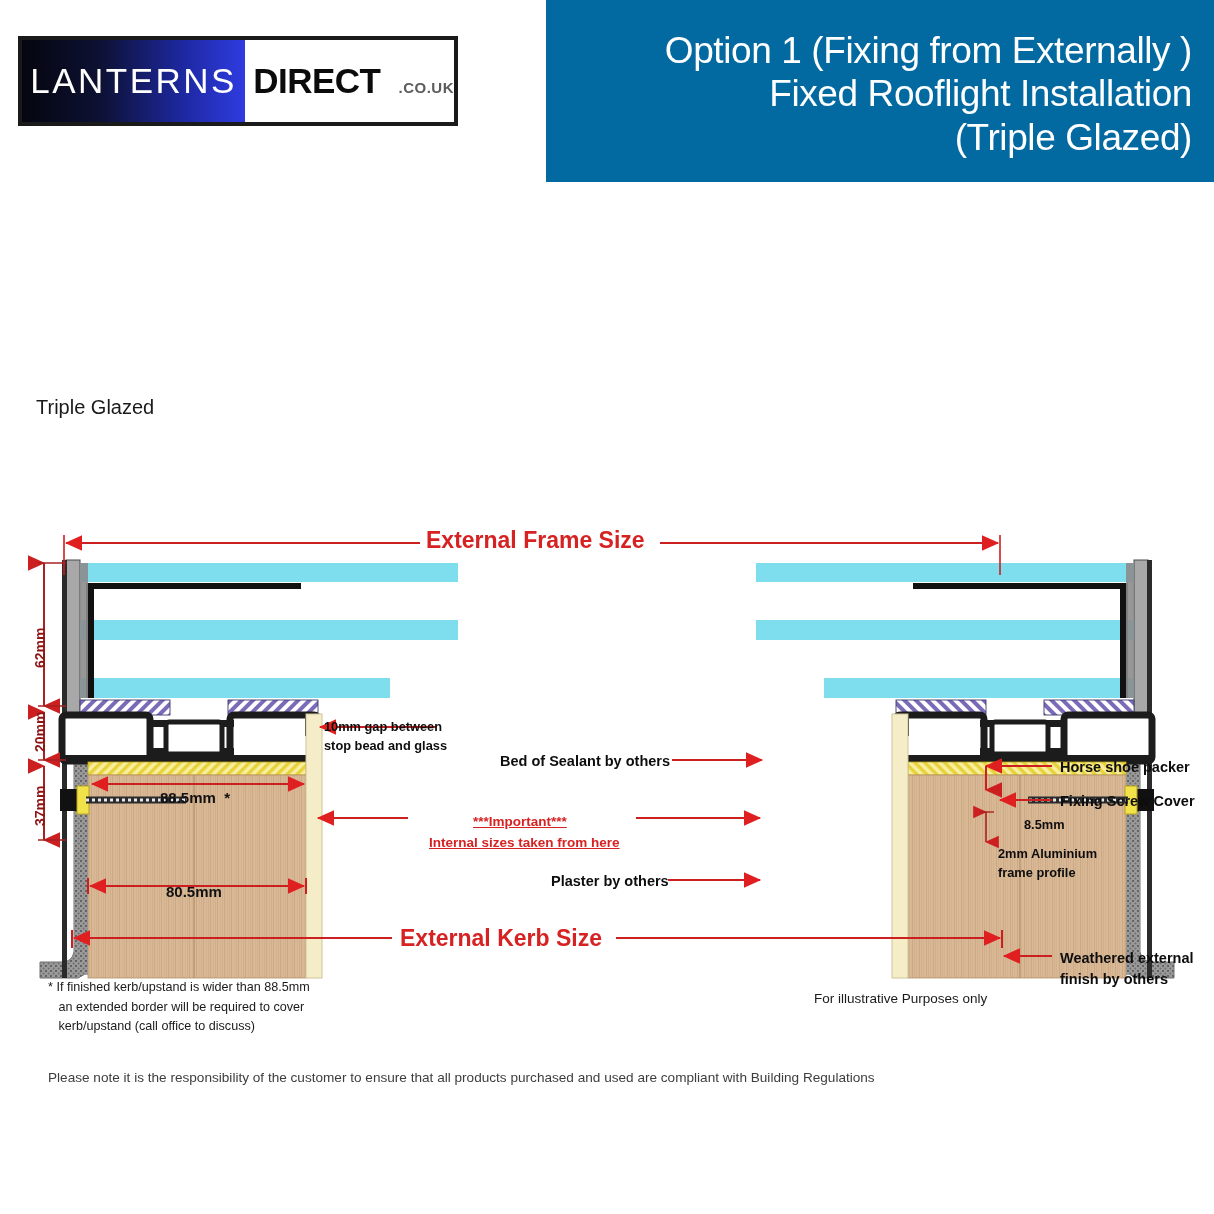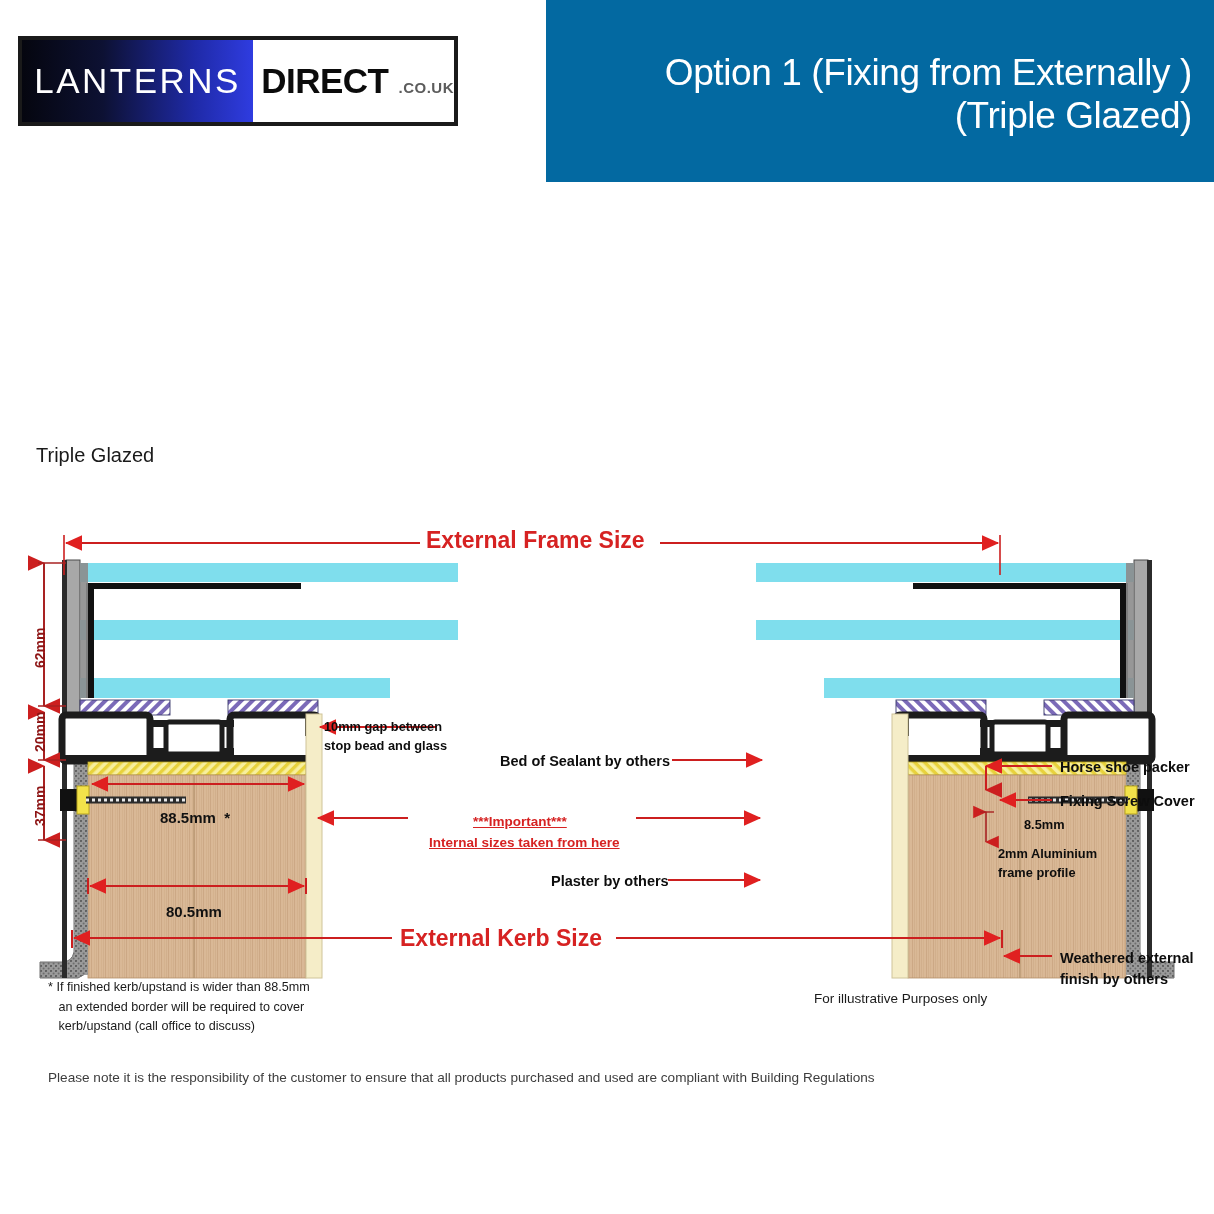--- a/index.html
+++ b/index.html
@@ -22,21 +22,21 @@
     width:247px;
     background:linear-gradient(90deg,#05060f 0%,#0d1133 35%,#1f2aa8 75%,#2f3ce0 100%);
     display:flex;align-items:center;justify-content:center;
   }
   .logo-word-1{
     color:#ffffff;font-size:35px;letter-spacing:2.5px;font-weight:400;
     font-family:"Liberation Sans", sans-serif;
   }
   .logo-right{flex:1;display:flex;align-items:center;padding-left:8px;}
   .logo-word-2{color:#0b0b0b;font-size:35px;font-weight:bold;letter-spacing:-0.5px;}
-  .logo-tld{color:#5c5c5c;font-size:15px;font-weight:bold;margin-left:10px;margin-top:12px;letter-spacing:0.5px;}
+  .logo-tld{color:#5c5c5c;font-size:15px;font-weight:bold;margin-left:18px;margin-top:12px;letter-spacing:0.5px;}
 
   .header-banner{
     position:absolute;left:546px;top:0;width:668px;height:182px;
     background:#0369a1;
     box-sizing:border-box;
     padding:16px 22px 10px 8px;
     display:flex;flex-direction:column;justify-content:center;
     align-items:flex-end;
   }
   .header-line{
@@ -46,34 +46,34 @@
     letter-spacing:-0.4px;
   }
 
   
   .doc-title{
     position:absolute;left:36px;top:340px;
     font-size:25px;font-weight:bold;color:#101010;letter-spacing:-0.2px;
   }
   .doc-subtitle{
     position:absolute;left:36px;top:396px;
-    font-size:20px;color:#1a1a1a;font-weight:400;margin-top:48px;
+    font-size:20px;color:#1a1a1a;font-weight:400;
   }
 
   
   .diagram{position:absolute;left:0;top:0;width:1214px;height:1214px;}
   .diagram svg{display:block;}
 
   
   .lbl{position:absolute;white-space:pre;}
   .lbl-red-big{color:#d62222;font-weight:bold;font-size:23px;}
   .lbl-red-sm{color:#d62222;font-weight:bold;font-size:13.5px;line-height:1.42;text-decoration:underline;}
   .lbl-blk{color:#0d0d0d;font-weight:bold;font-size:14.5px;line-height:1.42;}
   .lbl-blk-sm{color:#0d0d0d;font-weight:bold;font-size:12.8px;line-height:1.45;}
-  .lbl-dim{color:#8d1414;font-weight:bold;font-size:14px;margin-top:20px;}
+  .lbl-dim{color:#8d1414;font-weight:bold;font-size:14px;}
   .lbl-vert{
     color:#8d1414;font-weight:bold;font-size:14px;
     transform:rotate(-90deg);transform-origin:left top;
   }
   .lbl-note{color:#1a1a1a;font-size:12.6px;line-height:1.55;font-weight:400;}
   .lbl-illus{color:#1a1a1a;font-size:13.5px;}
   .lbl-foot{
     position:absolute;left:48px;top:1070px;
     color:#3d3d3d;font-size:13.6px;
   }
@@ -88,20 +88,21 @@
       <span class="logo-word-1">LANTERNS</span>
     </div>
     <div class="logo-right">
       <span class="logo-word-2">DIRECT</span>
       <span class="logo-tld">.CO.UK</span>
     </div>
   </div>
 
   <div class="header-banner">
     <div class="header-line">Option 1 (Fixing from Externally )</div>
+    <div class="header-line">Fixed Rooflight Installation</div>
     <div class="header-line">(Triple Glazed)</div>
   </div>
 
   <div class="doc-subtitle">Triple Glazed</div>
 
   <div class="diagram">
   <svg width="1214" height="1214" viewBox="0 0 1214 1214" xmlns="http://www.w3.org/2000/svg">
     <defs>
 
       <pattern id="wood" width="7" height="10" patternUnits="userSpaceOnUse">

